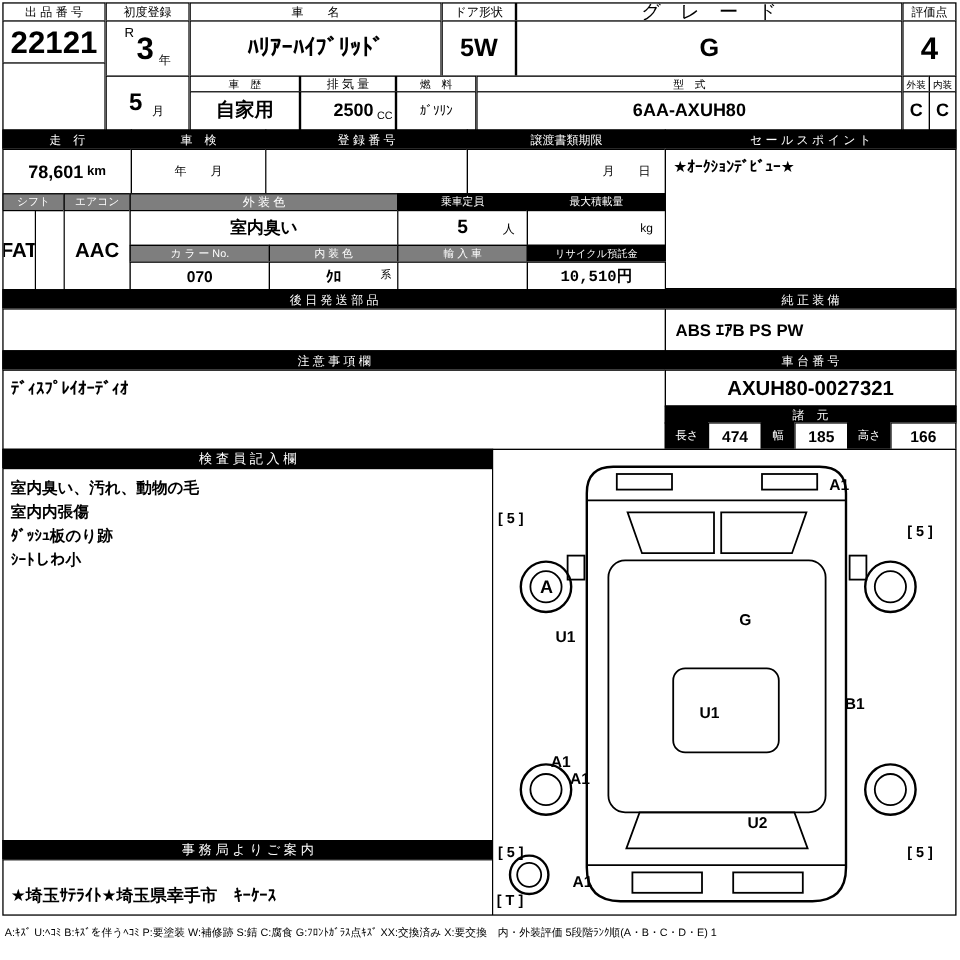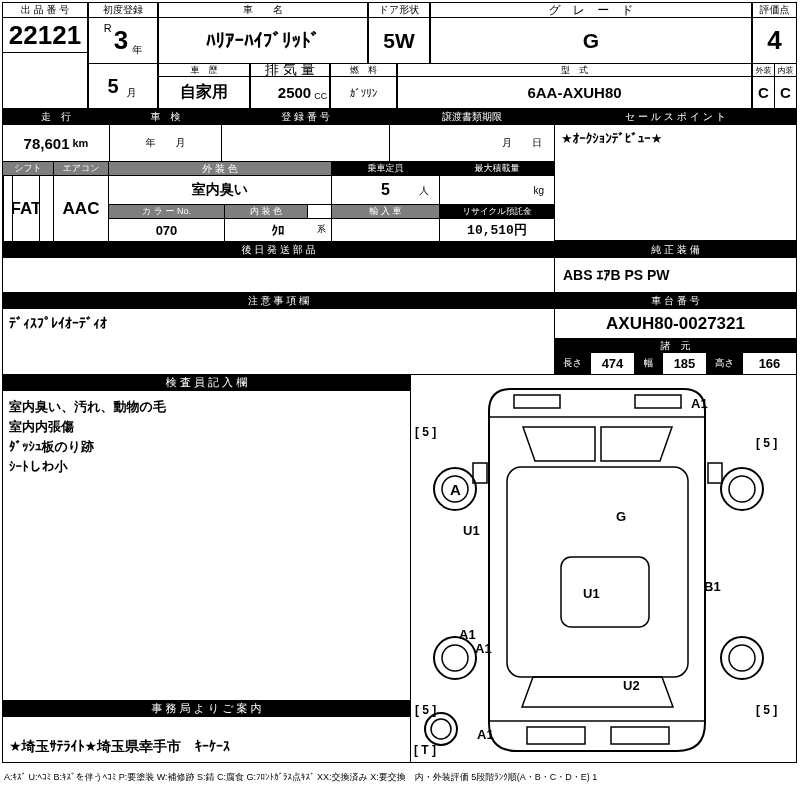--- a/index.html
+++ b/index.html
@@ -42,30 +42,30 @@
     <span class="b" style="font-size:20px;">5</span>
     <span style="font-size:10px;align-self:flex-end;padding:0 2px 8px 8px;">月</span>
   </div>
 
   <div class="cell" style="left:158px;top:2px;width:210px;height:16px;font-size:10px;">車　　名</div>
   <div class="cell b" style="left:158px;top:17px;width:210px;height:47px;font-size:19px;">ﾊﾘｱｰﾊｲﾌﾞﾘｯﾄﾞ</div>
 
   <div class="cell" style="left:368px;top:2px;width:62px;height:16px;font-size:10px;">ドア形状</div>
   <div class="cell b" style="left:368px;top:17px;width:62px;height:47px;font-size:21px;">5W</div>
 
-  <div class="cell" style="left:430px;top:2px;width:322px;height:16px;font-size:12px;text-align:center;">グ　レ　ー　ド</div>
+  <div class="cell" style="left:430px;top:2px;width:322px;height:16px;font-size:16px;text-align:center;">グ　レ　ー　ド</div>
   <div class="cell b" style="left:430px;top:17px;width:322px;height:47px;font-size:21px;">G</div>
 
   <div class="cell" style="left:752px;top:2px;width:45px;height:16px;font-size:10px;">評価点</div>
   <div class="cell b" style="left:752px;top:17px;width:45px;height:47px;font-size:26px;">4</div>
 
   <div class="cell" style="left:158px;top:63px;width:92px;height:14px;font-size:9px;">車　歴</div>
   <div class="cell b" style="left:158px;top:76px;width:92px;height:33px;font-size:16px;">自家用</div>
 
-  <div class="cell" style="left:250px;top:63px;width:80px;height:14px;font-size:14px;">排 気 量</div>
+  <div class="cell" style="left:250px;top:63px;width:80px;height:14px;font-size:10px;">排 気 量</div>
   <div class="cell" style="left:250px;top:76px;width:80px;height:33px;padding-left:25px;">
     <span class="b" style="font-size:15px;">2500</span>
     <span style="font-size:9px;margin-left:3px;align-self:flex-end;padding-bottom:7px;">CC</span>
   </div>
 
   <div class="cell" style="left:330px;top:63px;width:67px;height:14px;font-size:9px;">燃　料</div>
   <div class="cell" style="left:330px;top:76px;width:67px;height:33px;font-size:11px;">ｶﾞｿﾘﾝ</div>
 
   <div class="cell" style="left:397px;top:63px;width:355px;height:14px;font-size:9px;">型　式</div>
   <div class="cell b" style="left:397px;top:76px;width:355px;height:33px;font-size:15px;">6AA-AXUH80</div>
@@ -87,41 +87,41 @@
   <div class="cell bar" style="left:221px;top:108px;width:169px;height:17px;">登 録 番 号</div>
   <div class="cell" style="left:221px;top:124px;width:169px;height:38px;font-size:10px;"></div>
 
   <div class="cell bar" style="left:389px;top:108px;width:166px;height:17px;">譲渡書類期限</div>
   <div class="cell bar" style="left:554px;top:108px;width:243px;height:17px;">セ ー ル ス ポ イ ン ト</div>
 
   <div class="cell right" style="left:389px;top:124px;width:166px;height:38px;font-size:10px;padding-right:12px;">月　　日</div>
   <div class="cell tl b" style="left:554px;top:124px;width:243px;height:117px;font-size:13px;padding:6px;">★ｵｰｸｼｮﾝﾃﾞﾋﾞｭｰ★</div>
 
   <div class="cell gbar" style="left:2px;top:161px;width:52px;height:15px;font-size:9px;">シフト</div>
-  <div class="cell b" style="left:12px;top:175px;width:28px;height:67px;font-size:17px;">FAT</div>
+  <div class="cell b" style="left:2px;top:175px;width:28px;height:67px;font-size:17px;">FAT</div>
 
   <div class="cell gbar" style="left:53px;top:161px;width:56px;height:15px;font-size:9px;">エアコン</div>
   <div class="cell b" style="left:53px;top:175px;width:56px;height:67px;font-size:17px;">AAC</div>
 
   <div class="cell gbar" style="left:108px;top:161px;width:224px;height:15px;">外  装  色</div>
   <div class="cell b" style="left:108px;top:175px;width:224px;height:30px;font-size:14px;">室内臭い</div>
 
   <div class="cell bar" style="left:331px;top:161px;width:109px;height:15px;font-size:9px;">乗車定員</div>
   <div class="cell" style="left:331px;top:175px;width:109px;height:30px;">
     <span class="b" style="font-size:16px;">5</span>
     <span style="font-size:10px;position:absolute;right:10px;bottom:6px;">人</span>
   </div>
 
   <div class="cell bar" style="left:439px;top:161px;width:116px;height:15px;font-size:9px;">最大積載量</div>
   <div class="cell right" style="left:439px;top:175px;width:116px;height:30px;font-size:10px;padding-right:10px;">kg</div>
 
   <div class="cell gbar" style="left:108px;top:204px;width:117px;height:15px;font-size:9px;">カ ラ ー No.</div>
   <div class="cell b" style="left:108px;top:218px;width:117px;height:24px;font-size:13px;">070</div>
 
-  <div class="cell gbar" style="left:224px;top:204px;width:84px;height:15px;font-size:9px;">内 装 色</div>
+  <div class="cell gbar" style="left:224px;top:204px;width:108px;height:15px;font-size:9px;">内 装 色</div>
   <div class="cell" style="left:224px;top:218px;width:108px;height:24px;">
     <span class="b" style="font-size:13px;">ｸﾛ</span>
     <span style="font-size:9px;position:absolute;right:5px;bottom:5px;">系</span>
   </div>
 
   <div class="cell gbar" style="left:331px;top:204px;width:109px;height:15px;font-size:9px;">輸 入 車</div>
   <div class="cell" style="left:331px;top:218px;width:109px;height:24px;font-size:10px;"></div>
 
   <div class="cell bar" style="left:439px;top:204px;width:116px;height:15px;font-size:8.5px;">リサイクル預託金</div>
   <div class="cell b" style="left:439px;top:218px;width:116px;height:24px;font-size:13px;font-family:Liberation Mono, monospace;">10,510円</div>

